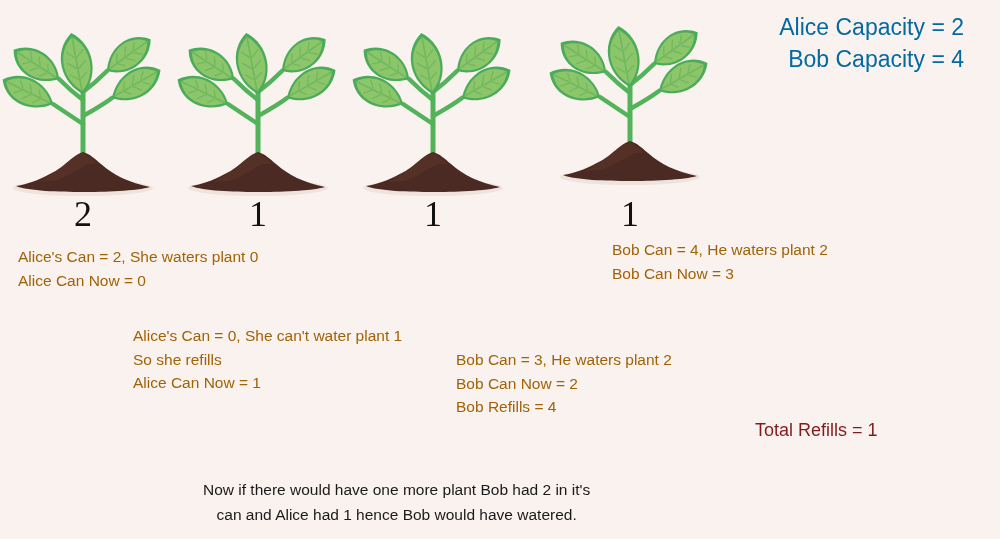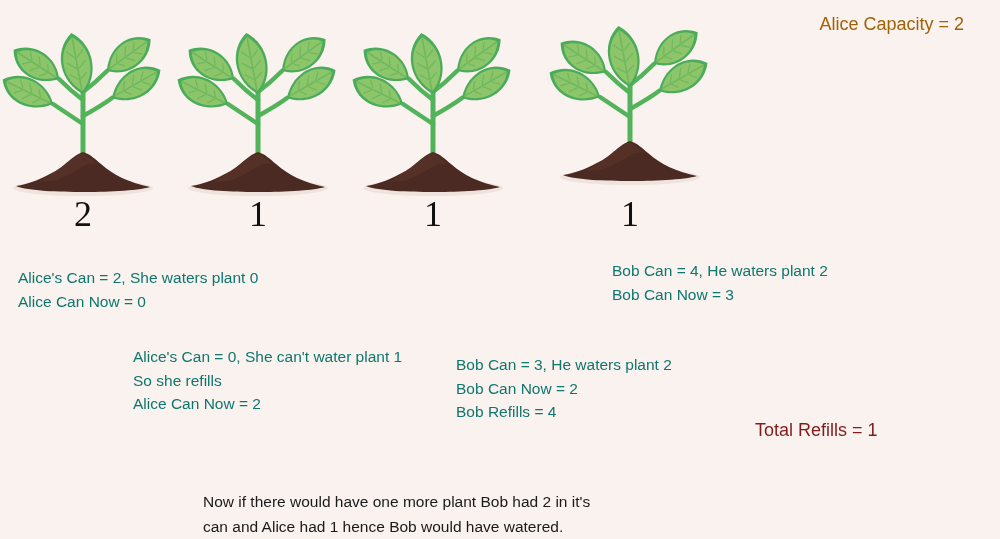--- a/index.html
+++ b/index.html
@@ -47,34 +47,33 @@
   }
 
   
   .capacity-box {
     position: absolute;
     right: 36px;
     top: 12px;
     text-align: right;
   }
   .capacity-line {
-    font-size: 18px;
+    font-size: 23px;
     line-height: 1.38;
+    color: #0369a1;
+    white-space: nowrap;
+  }
+
+  
+  .note {
+    position: absolute;
+    font-size: 15.5px;
+    line-height: 1.52;
     color: #a16207;
     white-space: nowrap;
-  }
-
-  
-  .note {
-    position: absolute;
-    font-size: 15.5px;
-    line-height: 1.52;
-    color: #0f766e;
-    white-space: nowrap;
-    margin-top: 21px;
   }
   .note div { white-space: nowrap; }
 
   .total-refills {
     position: absolute;
     font-size: 18px;
     color: #7f1d1d;
     white-space: nowrap;
   }
 
@@ -93,23 +92,23 @@
   #plant-3 { left: 545px; top: 5px;  }
 
   #count-0 { left: 53px;  top: 196px; }
   #count-1 { left: 228px; top: 196px; }
   #count-2 { left: 403px; top: 196px; }
   #count-3 { left: 600px; top: 196px; }
 
   #note-alice-1 { left: 18px;  top: 245px; }
   #note-bob-1   { left: 612px; top: 238px; }
   #note-alice-2 { left: 133px; top: 324px; }
-  #note-bob-2   { left: 456px; top: 332px; }
+  #note-bob-2   { left: 456px; top: 348px; }
   #total        { left: 755px; top: 420px; }
-  #footnote     { left: 203px; top: 490px; }
+  #footnote     { left: 203px; top: 478px; text-align: center; }
 </style>
 </head>
 <body style="background: rgb(250, 242, 238);">
 
 <div class="stage">
 
   <div class="plant" id="plant-0">
     <svg viewBox="0 0 170 190" xmlns="http://www.w3.org/2000/svg" aria-hidden="true">
       <g>
         <path d="M85 148 L85 78" stroke="#52b35a" stroke-width="5" fill="none" stroke-linecap="round"></path>
@@ -315,36 +314,37 @@
     </svg>
   </div>
 
   <div class="count" id="count-0">2</div>
   <div class="count" id="count-1">1</div>
   <div class="count" id="count-2">1</div>
   <div class="count" id="count-3">1</div>
 
   <div class="capacity-box">
     <div class="capacity-line">Alice Capacity = 2</div>
+    <div class="capacity-line">Bob Capacity = 4</div>
   </div>
 
   <div class="note" id="note-alice-1">
     <div>Alice's Can = 2, She waters plant 0</div>
     <div>Alice Can Now = 0</div>
   </div>
 
   <div class="note" id="note-bob-1">
     <div>Bob Can = 4, He waters plant 2</div>
     <div>Bob Can Now = 3</div>
   </div>
 
   <div class="note" id="note-alice-2">
     <div>Alice's Can = 0, She can't water plant 1</div>
     <div>So she refills</div>
-    <div>Alice Can Now = 2</div>
+    <div>Alice Can Now = 1</div>
   </div>
 
   <div class="note" id="note-bob-2">
     <div>Bob Can = 3, He waters plant 2</div>
     <div>Bob Can Now = 2</div>
     <div>Bob Refills = 4</div>
   </div>
 
   <div class="total-refills" id="total">Total Refills = 1</div>
 

